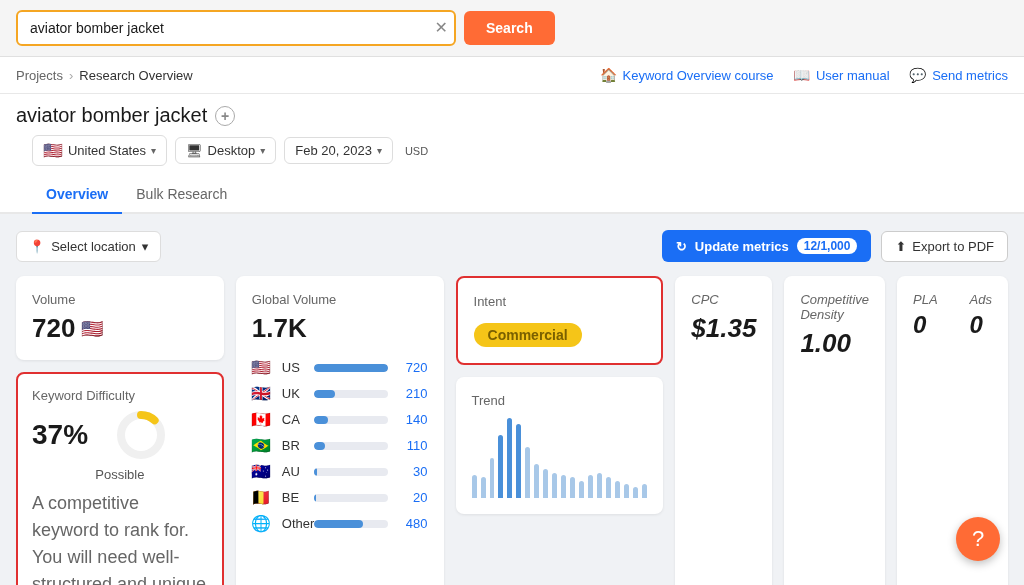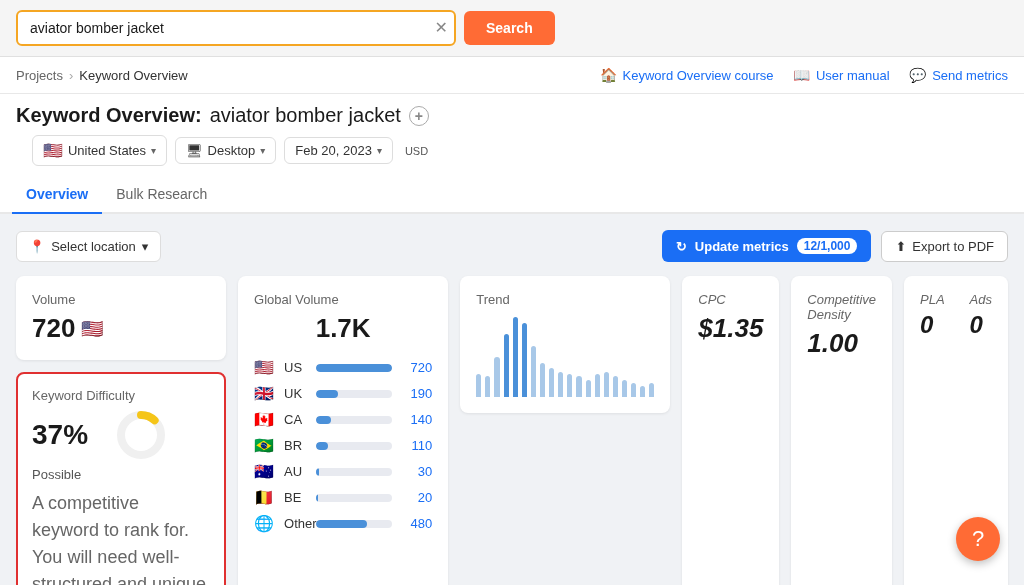--- a/index.html
+++ b/index.html
@@ -131,21 +131,21 @@
       color: #333;
       background: #fff;
     }
     .filter-chip .flag { font-size: 16px; }
     .filter-chip .chevron { color: #666; font-size: 10px; }
     .filter-plain { font-size: 11px; color: #555; padding: 5px 4px; }
 
     
     .tabs-row {
       background: #fff;
-      padding: 0 12px;
+      padding: 0 32px;
       display: flex;
       border-bottom: 2px solid #e8e8e8;
     }
     .tab {
       padding: 10px 14px;
       font-size: 14px;
       font-weight: 500;
       color: #666;
       cursor: pointer;
       border-bottom: 2.5px solid transparent;
@@ -262,20 +262,21 @@
       margin-bottom: 6px;
     }
     .kd-value {
       font-size: 28px;
       font-weight: 700;
     }
     .kd-possible {
       font-size: 13px;
       color: #555;
       margin-bottom: 8px;
+      text-align: center;
     }
     .kd-desc {
       font-size: 18px;
       color: #666;
       line-height: 1.5;
     }
 
     
     .donut-wrap {
       position: relative;
@@ -284,21 +285,20 @@
       flex-shrink: 0;
     }
     .donut-wrap svg { width: 52px; height: 52px; }
 
     
     .gv-card { }
     .gv-value {
       font-size: 26px;
       font-weight: 700;
       margin-bottom: 14px;
-      text-align: center;
     }
     .country-row {
       display: flex;
       align-items: center;
       gap: 8px;
       margin-bottom: 7px;
       font-size: 13px;
     }
     .country-flag { font-size: 16px; width: 22px; }
     .country-code { width: 24px; color: #333; font-weight: 500; }
@@ -342,21 +342,21 @@
       gap: 4px;
       height: 80px;
       margin-top: 10px;
     }
     .trend-bar {
       flex: 1;
       border-radius: 3px 3px 0 0;
       background: #a8c8e8;
     }
     .trend-bar.highlight { background: #4a90d9; }
-    .pla-ads-row { display: flex; gap: 25px; }
+    .pla-ads-row { display: flex; gap: 32px; }
     .pla-ads-col { }
     .pla-ads-label { font-size: 13px; color: #666; margin-bottom: 4px; }
     .pla-ads-value { font-size: 24px; font-weight: 700; }
 
     
     .fab {
       position: fixed;
       bottom: 24px;
       right: 24px;
       width: 44px;
@@ -383,41 +383,40 @@
     <input type="text" value="aviator bomber jacket" style="">
     <button class="search-clear" title="Clear">✕</button>
   </div>
   <button class="search-btn">Search</button>
 </div>
 
 <div class="header-nav">
   <div class="breadcrumb">
     <span>Projects</span>
     <span class="sep">›</span>
-    <span class="current">Keyword Overview</span>
+    <span class="current">Research Overview</span>
   </div>
   <div class="header-links">
     <a class="header-link">
       <span class="header-link-icon">🏠</span>
       <span>Keyword Overview course</span>
     </a>
     <a class="header-link">
       <span class="header-link-icon">📖</span>
       <span>User manual</span>
     </a>
     <a class="header-link">
       <span class="header-link-icon">💬</span>
       <span>Send metrics</span>
     </a>
   </div>
 </div>
 
 <div class="page-title-section">
   <div class="page-title">
-    <strong>Keyword Overview:</strong>
     <span class="keyword">aviator bomber jacket</span>
     <span class="add-icon">+</span>
   </div>
 
   <div class="filters-row">
     <div class="filter-chip">
       <span class="flag">🇺🇸</span>
       <span>United States</span>
       <span class="chevron">▾</span>
     </div>
@@ -499,21 +498,21 @@
         <div class="bar-fill" style="width:100%"></div>
       </div>
       <span class="country-num">720</span>
     </div>
           <div class="country-row">
       <span class="country-flag">🇬🇧</span>
       <span class="country-code">UK</span>
       <div class="bar-track">
         <div class="bar-fill" style="width:29%"></div>
       </div>
-      <span class="country-num">190</span>
+      <span class="country-num">210</span>
     </div>
           <div class="country-row">
       <span class="country-flag">🇨🇦</span>
       <span class="country-code">CA</span>
       <div class="bar-track">
         <div class="bar-fill" style="width:19%"></div>
       </div>
       <span class="country-num">140</span>
     </div>
           <div class="country-row">
@@ -546,20 +545,24 @@
       <div class="bar-track">
         <div class="bar-fill" style="width:67%"></div>
       </div>
       <span class="country-num">480</span>
     </div>
         </div>
     </div>
 
     <div style="display:flex; flex-direction:column; gap:12px;">
 
+      <div class="intent-card">
+        <div class="card-label">Intent</div>
+        <div class="intent-badge">Commercial</div>
+      </div>
 
       <div class="card trend-card">
         <div class="card-label">Trend</div>
         <div class="trend-chart" id="trend-chart">
             <div class="trend-bar" style="height: 23px;"></div>
             <div class="trend-bar" style="height: 21px;"></div>
             <div class="trend-bar" style="height: 40px;"></div>
             <div class="trend-bar highlight" style="height: 63px;"></div>
             <div class="trend-bar highlight" style="height: 80px;"></div>
             <div class="trend-bar highlight" style="height: 74px;"></div>

